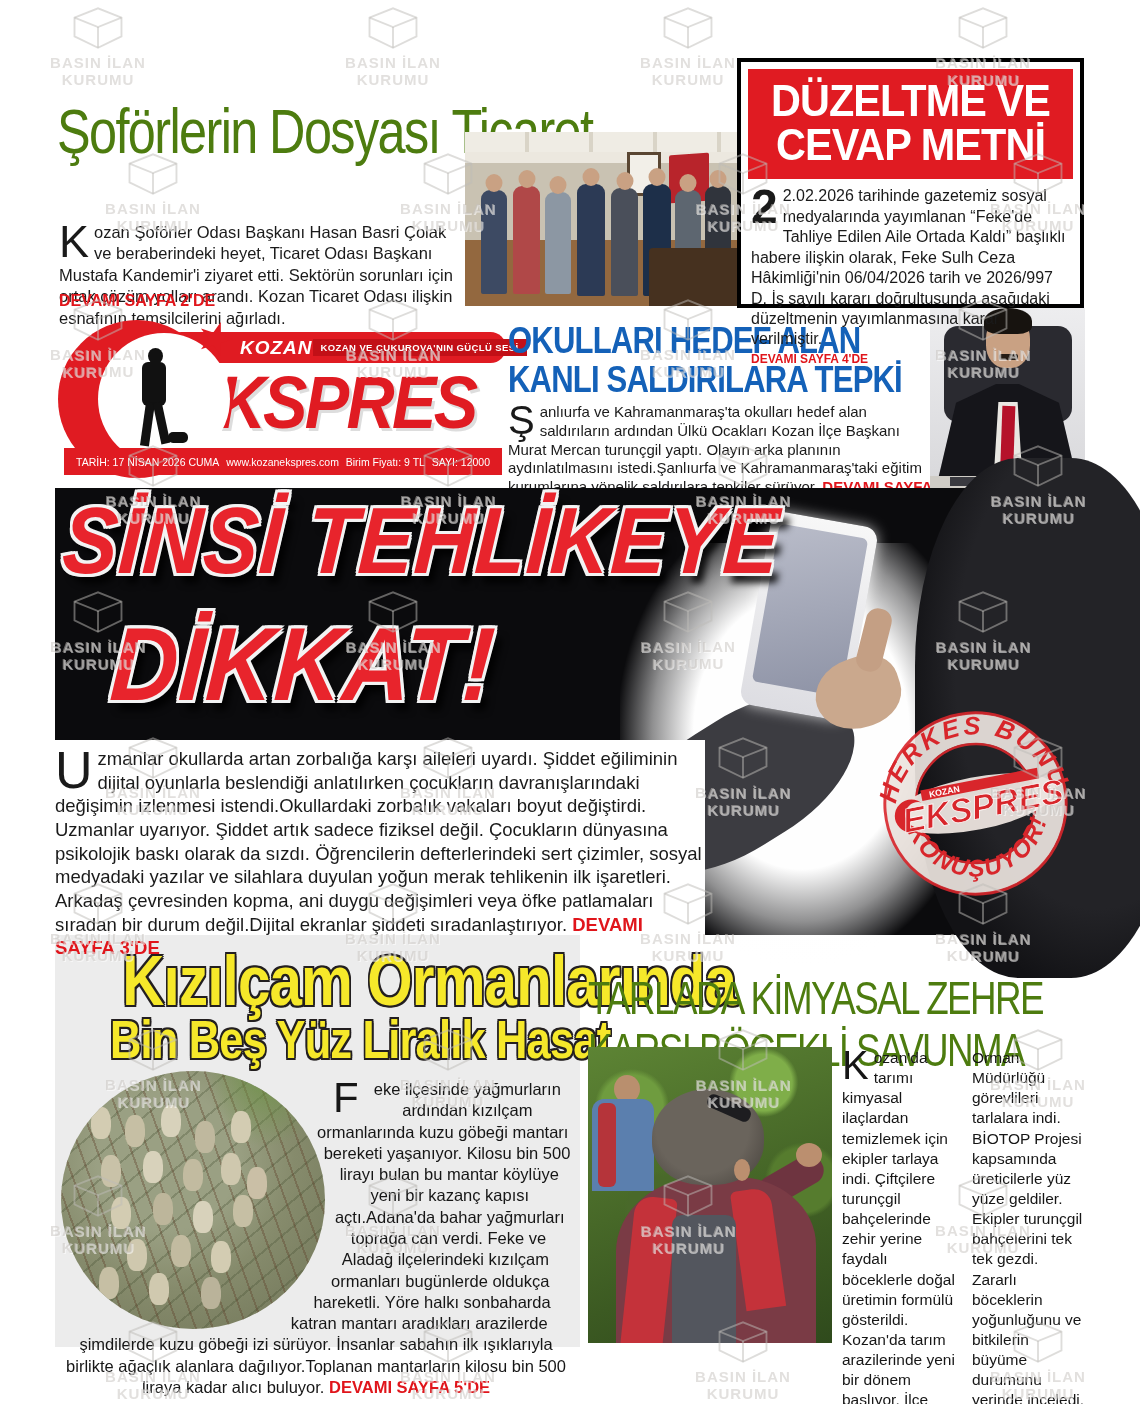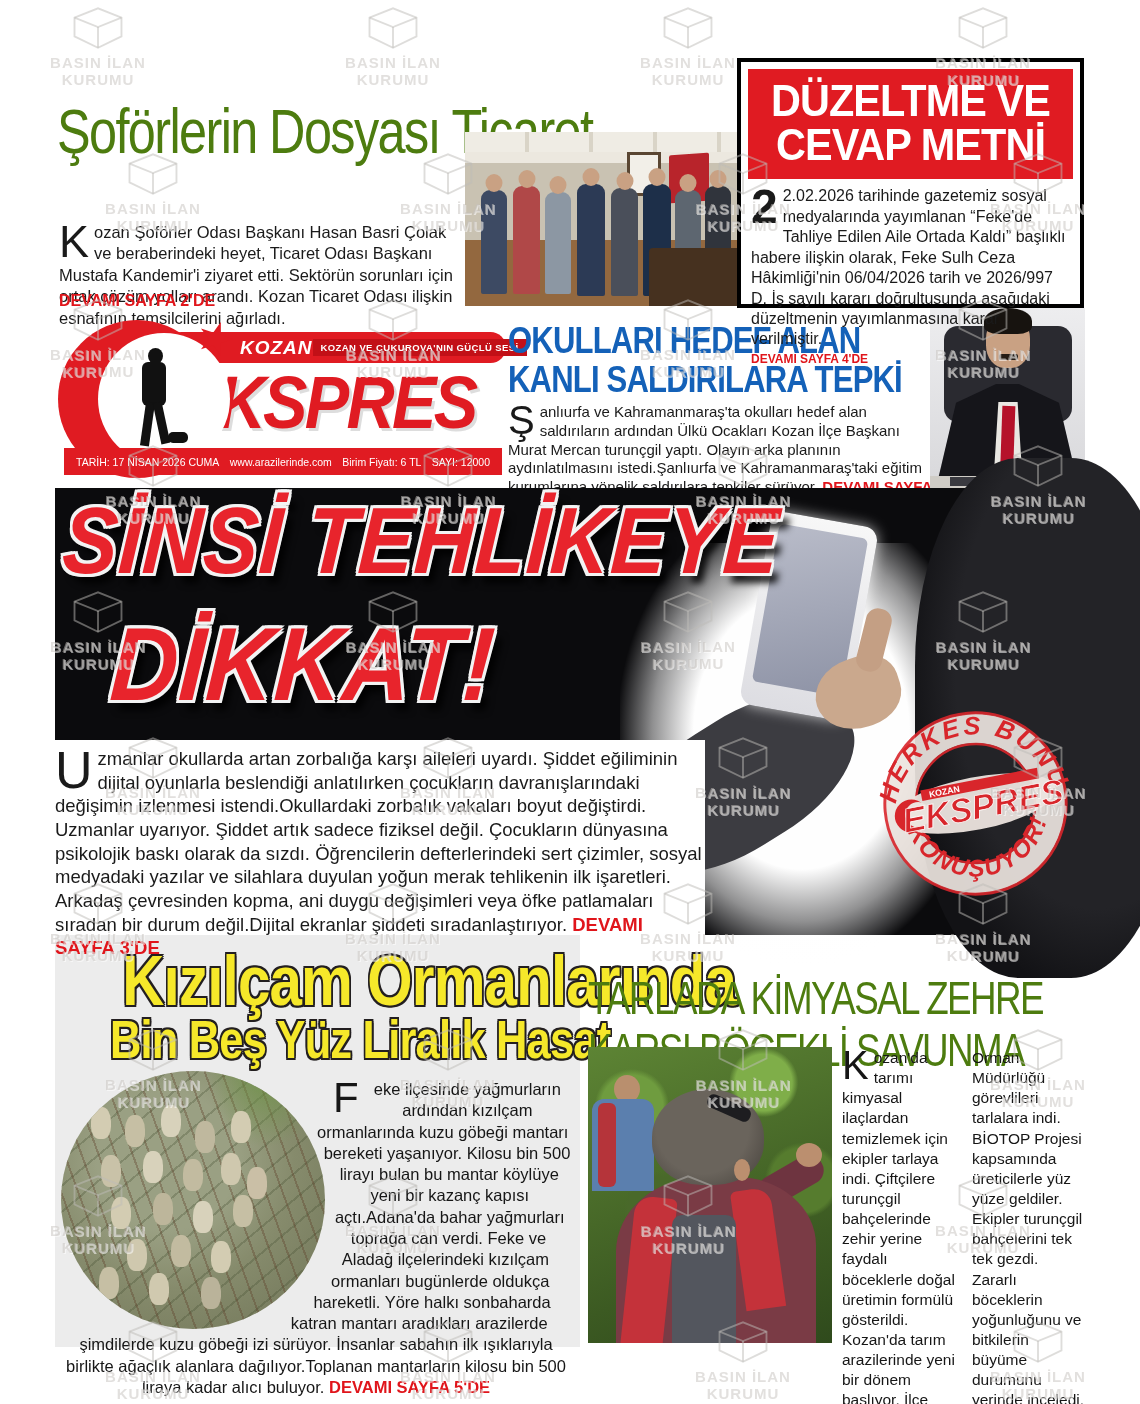--- a/index.html
+++ b/index.html
@@ -253,22 +253,22 @@
       <div class="silhouette">
         <div class="head"></div>
           <div class="torso"></div>
           <div class="leg1"></div>
           <div class="leg2"></div>
           <div class="dog"></div>
       </div>
     </div>
     <div class="info-bar">
       <span>TARİH: 17 NİSAN  2026 CUMA</span>
-      <span>www.arazilerinde.com</span>
-      <span>Birim Fiyatı: 6 TL</span>
+      <span>www.kozanekspres.com</span>
+      <span>Birim Fiyatı: 9 TL</span>
       <span>SAYI: 12000</span>
     </div>
   </header>
 
   <section class="abs a-schools">
     <div class="abs nowrap hl-blue l1"><span class="cond" style="transform:scaleX(.84)">OKULLARI HEDEF ALAN</span></div>
     <div class="abs nowrap hl-blue l2"><span class="cond" style="transform:scaleX(.84)">KANLI SALDIRILARA TEPKİ</span></div>
     <div class="abs body body-txt">
       <span class="dropcap">Ş</span><span>anlıurfa ve Kahramanmaraş'ta okulları hedef alan saldırıların ardından Ülkü Ocakları Kozan İlçe Başkanı Murat Mercan turunçgil yaptı. Olayın arka planının aydınlatılmasını istedi.Şanlıurfa ve Kahramanmaraş'taki eğitim kurumlarına yönelik saldırılara tepkiler sürüyor. </span><span class="cont">DEVAMI SAYFA 2'DE</span>
     </div>

